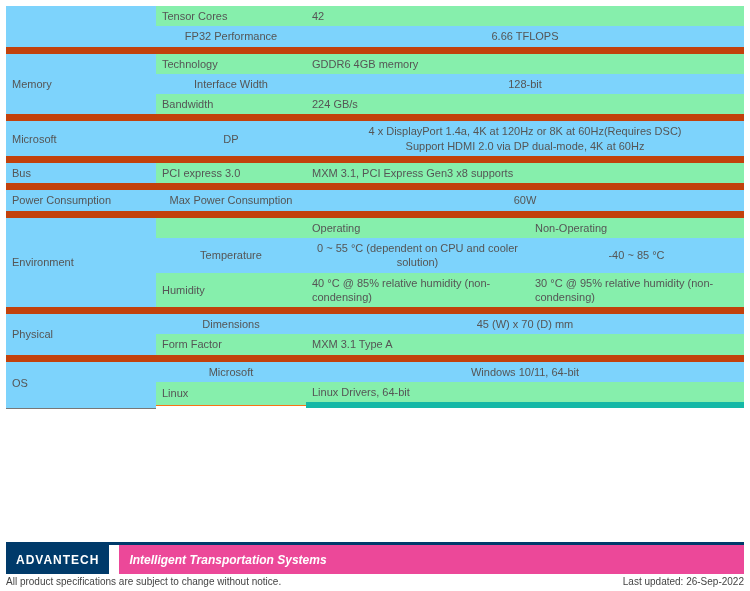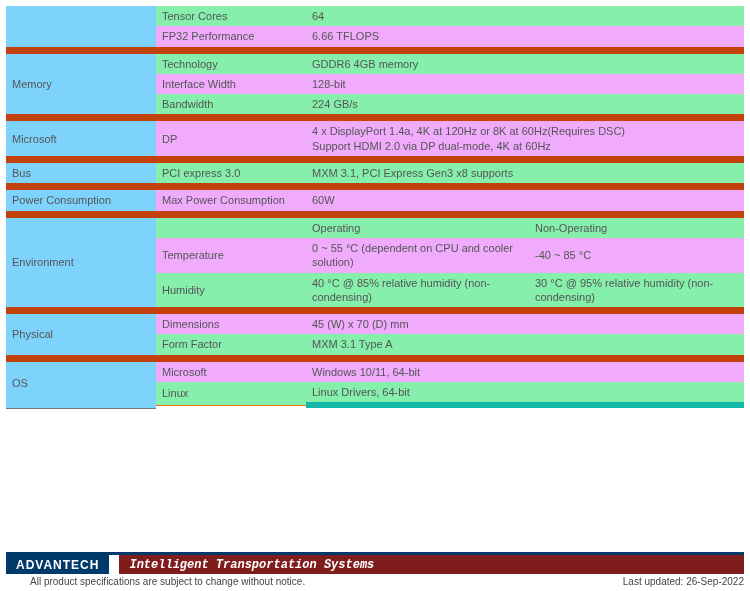--- a/index.html
+++ b/index.html
@@ -13,83 +13,81 @@
     position: relative;
   }
   .table-wrap { padding: 6px 6px 0 6px; }
   table { width: 100%; border-collapse: collapse; }
   td { padding: 3px 6px; vertical-align: middle; line-height: 1.3; }
   .cat-col { width: 150px; }
   .sub-col { width: 150px; }
   .val-col { width: auto; }
   .val2-col { width: 215px; }
   .bg-cat { background: #7dd3fc; }
-  .bg-sub-a { background: #f0abfc; }
+  .bg-sub-a { background: #7dd3fc; text-align: center; }
   .bg-sub-b { background: #86efac; }
   .bt { border-top: 7px solid #c2410c; }
   .footer {
     position: absolute;
     left: 0; right: 0; bottom: 0;
     padding: 0 6px 4px 6px;
   }
   .footer-bar {
     display: flex;
     align-items: stretch;
     border-top: 3px solid #003a6a;
-    height: 22px;
+    height: 32px;
   }
   .brand-box {
     background: #003a6a;
     color: #fff;
     font-weight: bold;
     letter-spacing: 1px;
     padding: 3px 10px;
     display: flex;
     align-items: center;
     font-size: 12px;
   }
   .bar-title {
-    background: #7f1d1d;
+    background: #ec4899;
     color: #fff;
     font-style: italic;
     font-weight: bold;
     padding: 3px 10px;
     margin-left: 10px;
     display: flex;
     align-items: center;
     flex: 1;
     font-size: 12px;
-    font-family: Liberation Mono, monospace;
   }
   .footer-line {
     display: flex;
     justify-content: space-between;
     font-size: 10px;
     color: #444;
     padding-top: 2px;
-    margin-left: 24px;
   }
 </style>
 </head>
 <body>
 
 <div class="table-wrap">
 <table>
   <colgroup>
     <col class="cat-col">
         <col class="sub-col">
         <col class="val-col">
         <col class="val2-col">
   </colgroup>
   <tbody>
 
     <tr>
       <td class="bg-cat" rowspan="2"></td>
       <td class="bg-sub-b">Tensor Cores</td>
-      <td class="bg-sub-b" colspan="2">64</td>
+      <td class="bg-sub-b" colspan="2">42</td>
     </tr>
     <tr>
       <td class="bg-sub-a">FP32 Performance</td>
       <td class="bg-sub-a" colspan="2">6.66 TFLOPS</td>
     </tr>
 
     <tr>
       <td class="bg-cat bt" rowspan="3">Memory</td>
       <td class="bg-sub-b bt">Technology</td>
       <td class="bg-sub-b bt" colspan="2">GDDR6 4GB memory</td>

